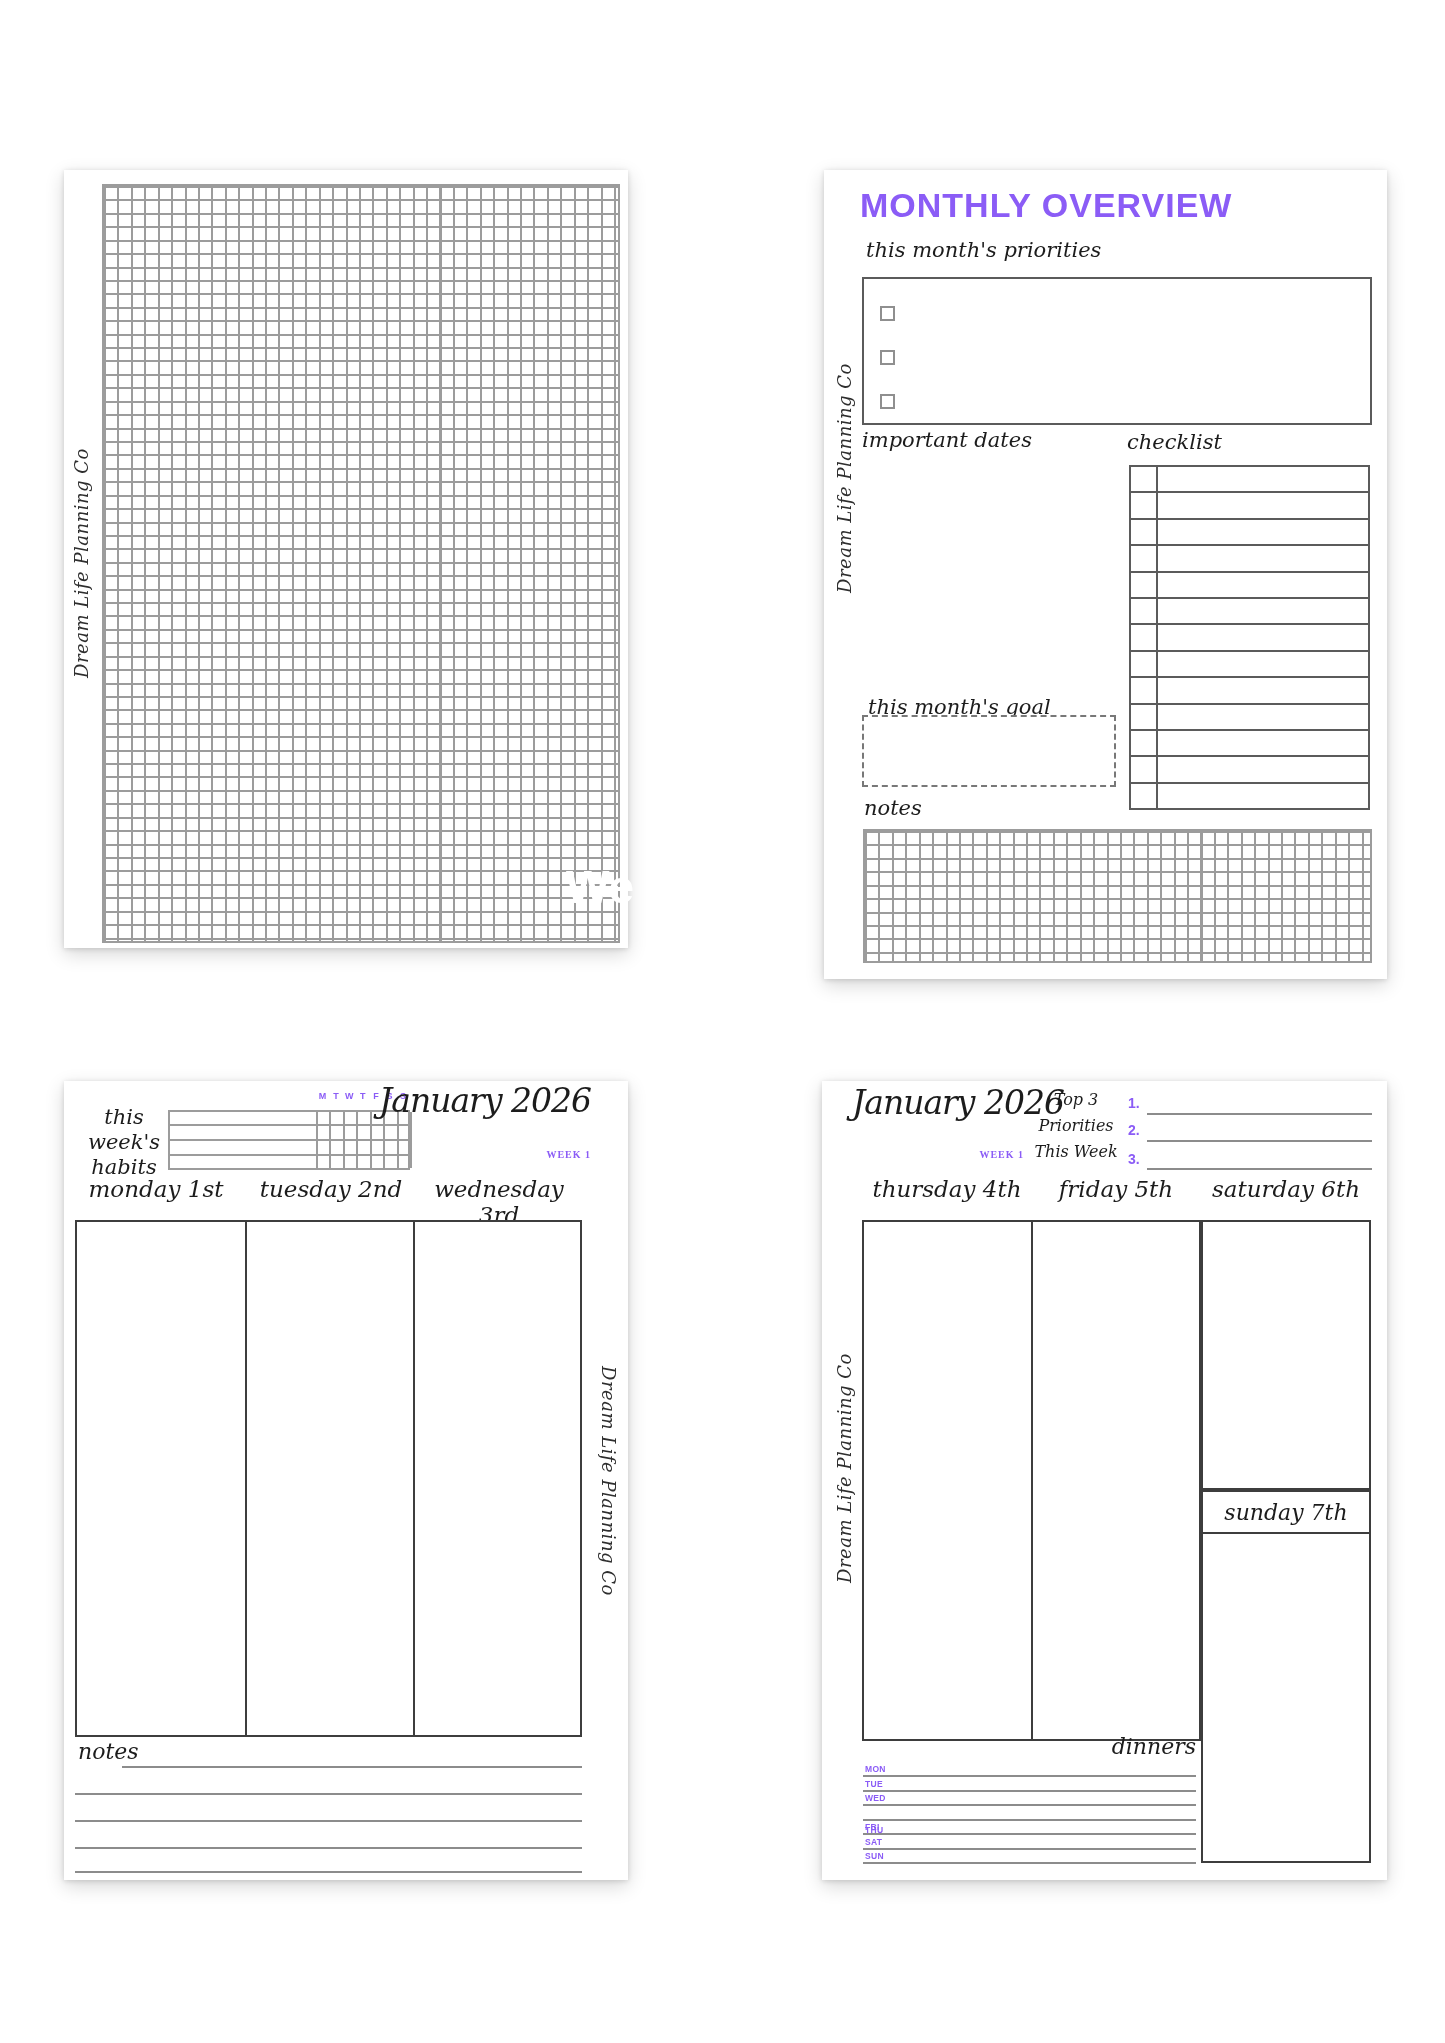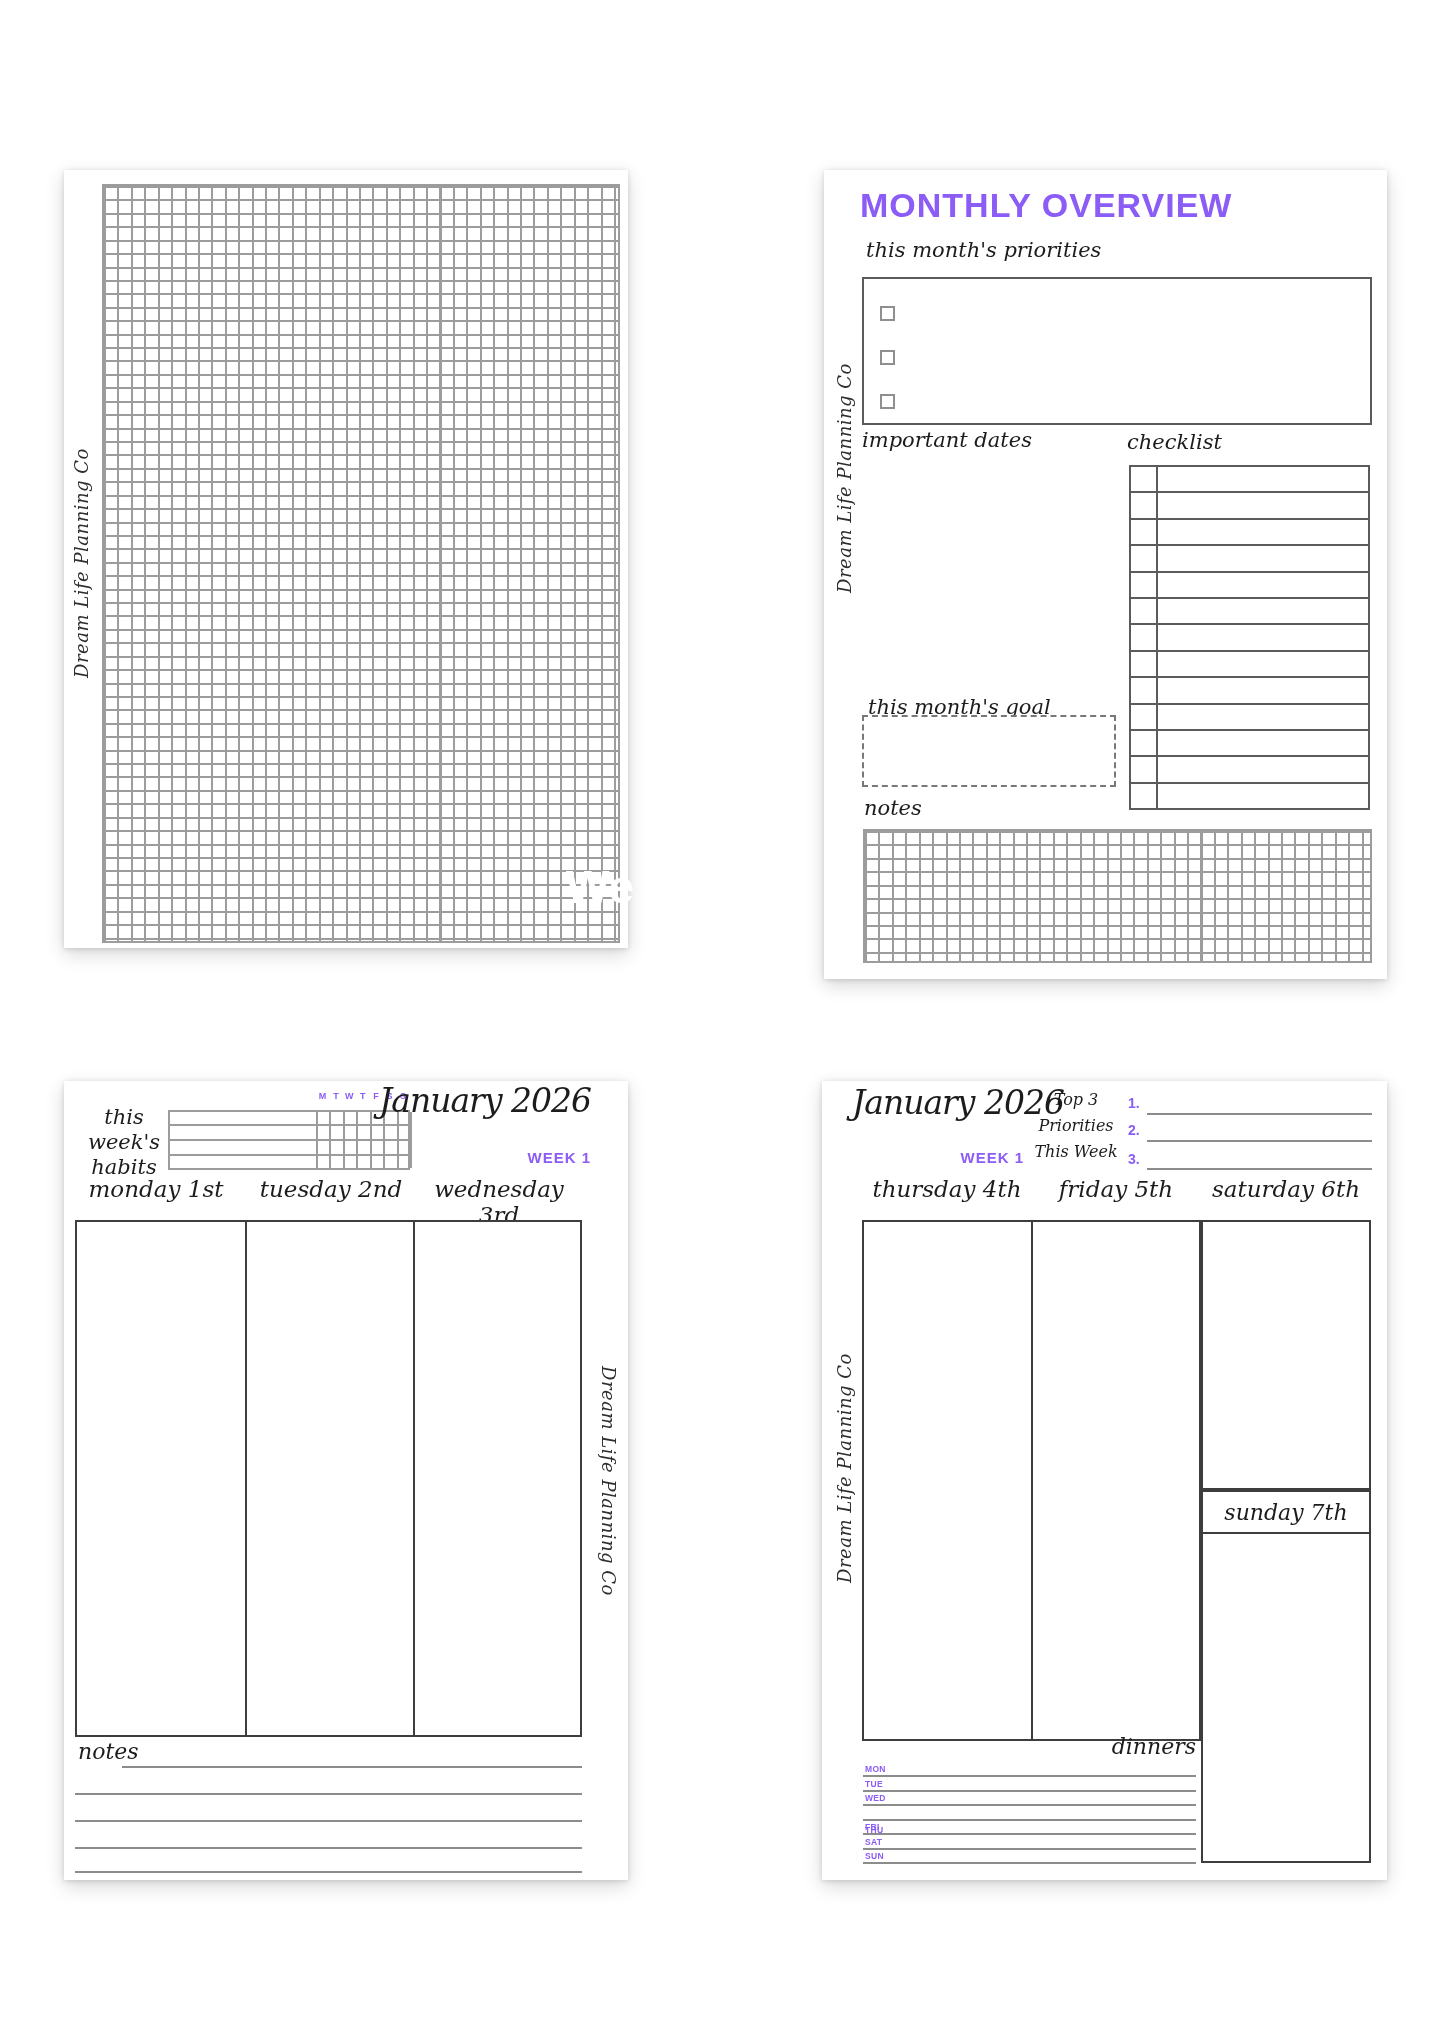--- a/index.html
+++ b/index.html
@@ -61,21 +61,21 @@
 
   
   #p3 { left:64px; top:1081px; width:564px; height:799px; }
   #p3 .habits-lbl { left:8px; top:24px; width:104px; text-align:center; font-size:21px; line-height:25px; position:absolute; }
   .habit-table { position:absolute; left:104px; top:29px; width:242px; height:60px; border:2px solid #9c9c9c; }
   .habit-table .row-line { position:absolute; left:0; right:0; height:2px; background:#9c9c9c; }
   .habit-days { position:absolute; left:146px; top:0; bottom:0; width:96px;
     background:repeating-linear-gradient(to right, #9c9c9c 0 2px, transparent 2px 13.43px); }
   .day-letter { position:absolute; top:10px; width:13px; text-align:center; font-size:9px; }
   .wk-title { position:absolute; font-size:33px; letter-spacing:-1px; }
-  .wk-label { position:absolute; font-size:15px; letter-spacing:1px; }
+  .wk-label { position:absolute; font-size:10px; letter-spacing:1px;font-family:Liberation Serif, serif; }
   .day-hdr { position:absolute; width:160px; text-align:center; font-size:23px; top:95px; }
   .day-table { position:absolute; border:2px solid #3d3d3d; background:#fff; }
   .col-line { position:absolute; top:0; bottom:0; width:2px; background:#3d3d3d; }
   #p3 .day-table { left:11px; top:139px; width:507px; height:517px; }
   #p3 .notes-lbl { left:14px; top:658px; font-size:22px; }
 
   
   #p4 { left:822px; top:1081px; width:565px; height:799px; }
   #p4 .wk-title { left:30px; top:2px; }
   #p4 .wk-label { left:60px; top:68px; width:142px; text-align:right; }

